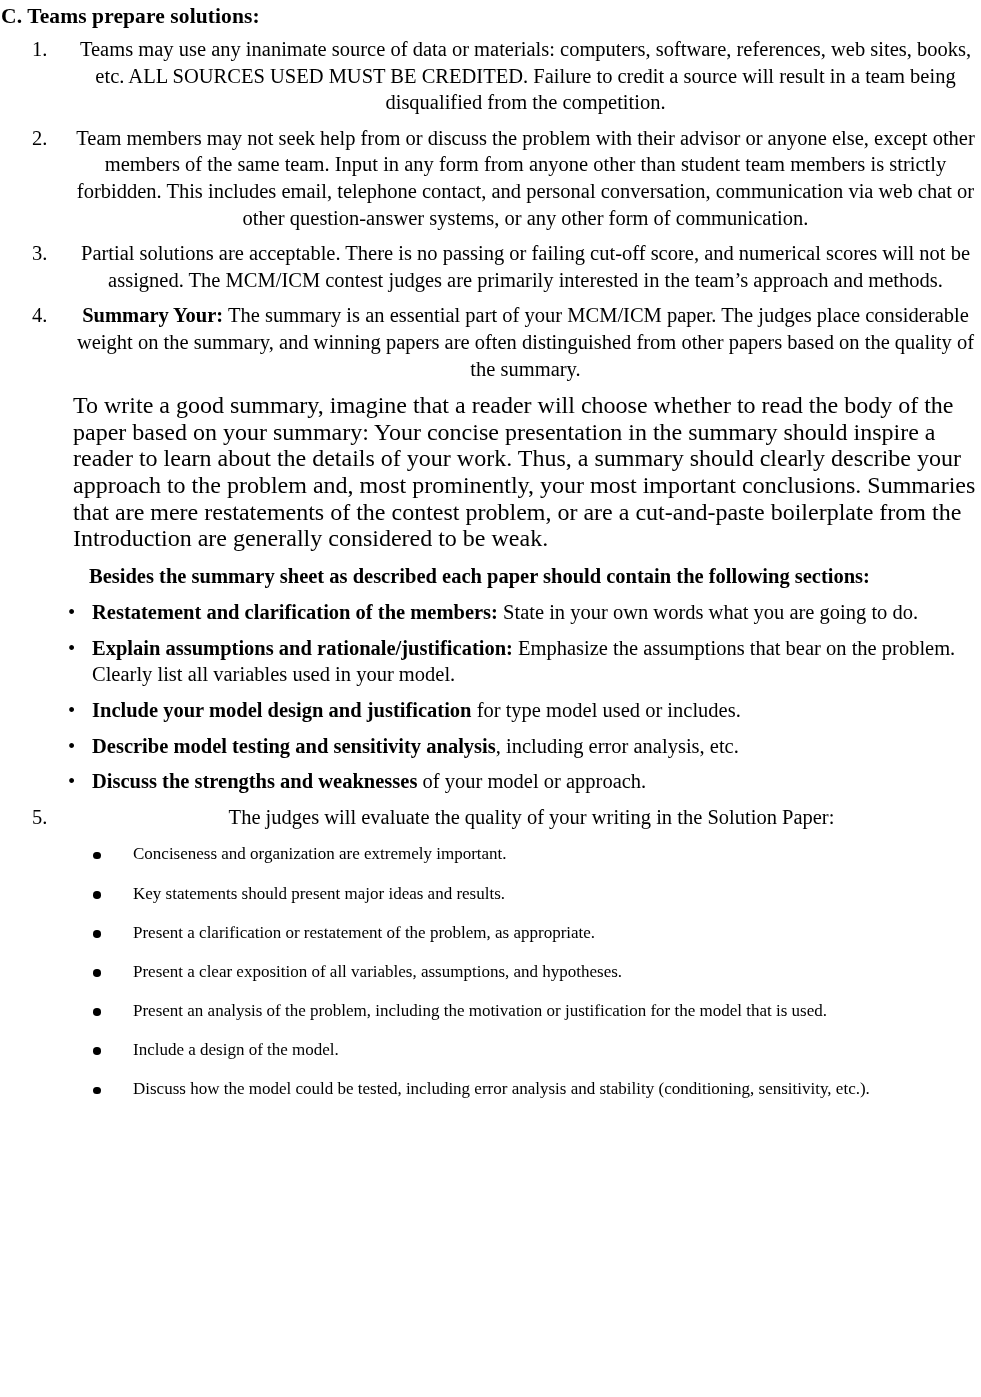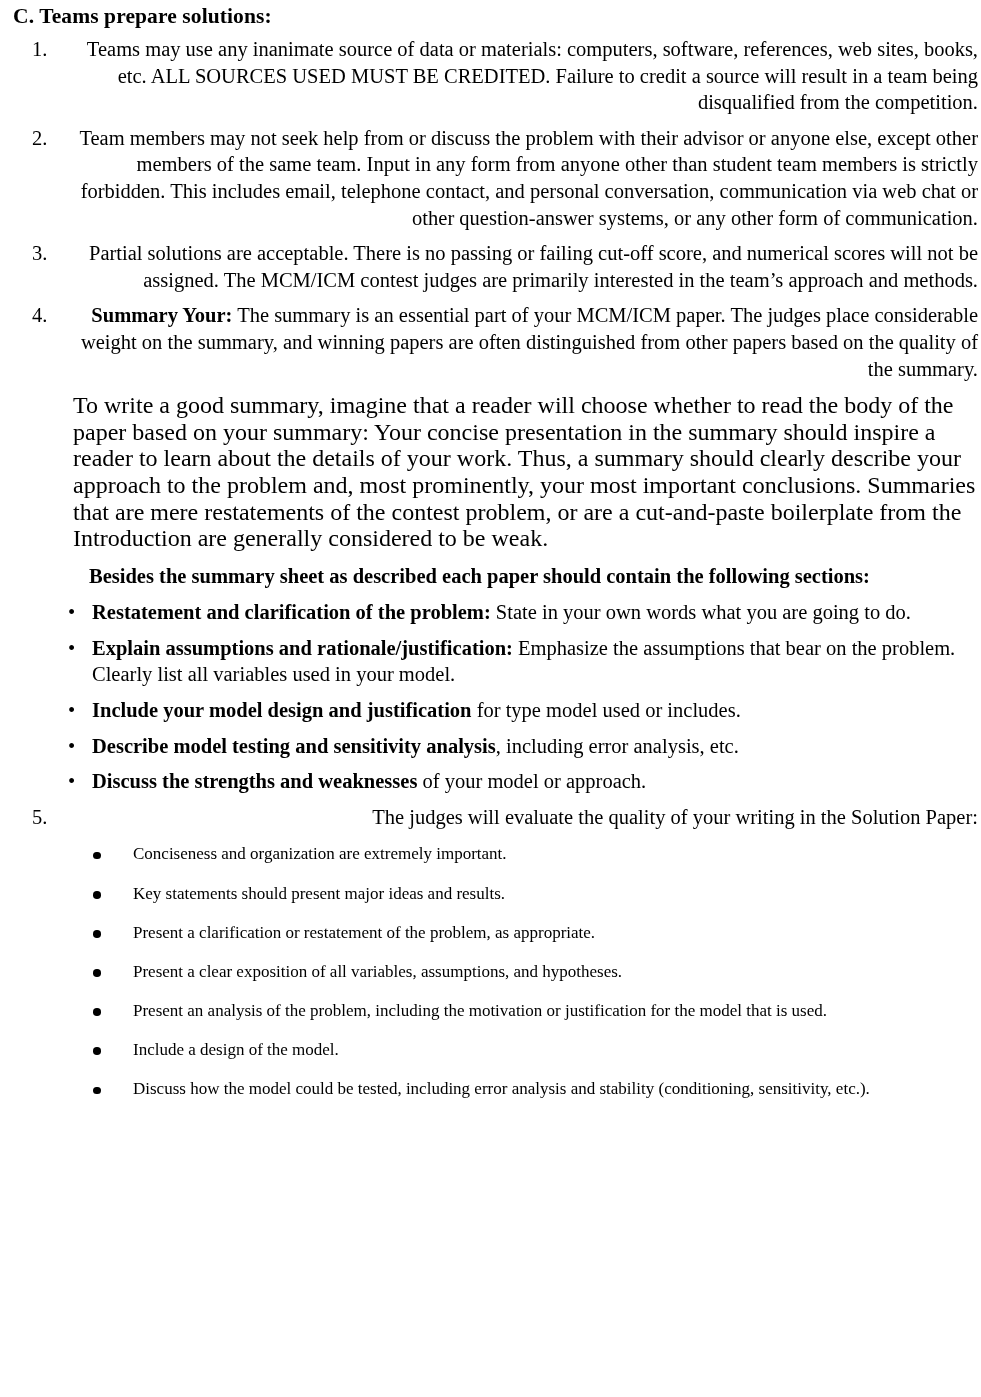--- a/index.html
+++ b/index.html
@@ -24,21 +24,20 @@
     padding: 0px 3px 0px 0px;
   }
 
   
   .section-heading {
     font-size: 21.5px;
     font-weight: bold;
     line-height: 26px;
     margin: 3px 0 7px 1px;
     letter-spacing: 0.1px;
-    padding-left: 12px;
   }
 
   
   .numbered-list {
     list-style: none;
     margin: 0;
     padding: 0;
   }
   .num-item {
     position: relative;
@@ -51,21 +50,21 @@
     position: absolute;
     left: 32px;
     top: 0;
     width: 32px;
     text-align: left;
     font-size: 20.5px;
     line-height: 26.6px;
   }
   .num-item .body-text {
     display: block;
-    text-align: right;
+    text-align: center;
     hyphens: none;
   }
 
   
   .sub-para {
     display: block;
     margin-top: 10px;
     font-size: 24px;
     line-height: 26.6px;
   }
@@ -158,21 +157,21 @@
       <span class="marker">4.</span>
 
       <span class="body-text"><span class="lead-in">Summary Your:</span><span> The summary is an essential part of your MCM/ICM paper. The judges place considerable weight on the summary, and winning papers are often distinguished from other papers based on the quality of the summary.</span></span>
 
       <span class="sub-para">To write a good summary, imagine that a reader will choose whether to read the body of the paper based on your summary: Your concise presentation in the summary should inspire a reader to learn about the details of your work. Thus, a summary should clearly describe your approach to the problem and, most prominently, your most important conclusions.  Summaries that are mere restatements of the contest problem, or are a cut-and-paste boilerplate from the Introduction are generally considered to be weak.</span>
 
       <span class="callout">Besides the summary sheet as described each paper should contain the following sections:</span>
 
       <ul class="dash-list">
         <li class="dash-item">
-          <span class="dot">•</span><span class="lead-in">Restatement and clarification of the problem:</span><span> State in your own words what you are going to do.</span>
+          <span class="dot">•</span><span class="lead-in">Restatement and clarification of the members:</span><span> State in your own words what you are going to do.</span>
         </li>
         <li class="dash-item">
           <span class="dot">•</span><span class="lead-in">Explain assumptions and rationale/justification:</span><span> Emphasize the assumptions that bear on the problem. Clearly list all variables used in your model.</span>
         </li>
         <li class="dash-item">
           <span class="dot">•</span><span class="lead-in">Include your model design and justification</span><span> for type model used or includes.</span>
         </li>
         <li class="dash-item">
           <span class="dot">•</span><span class="lead-in">Describe model testing and sensitivity analysis</span><span>, including error analysis, etc.</span>
         </li>

